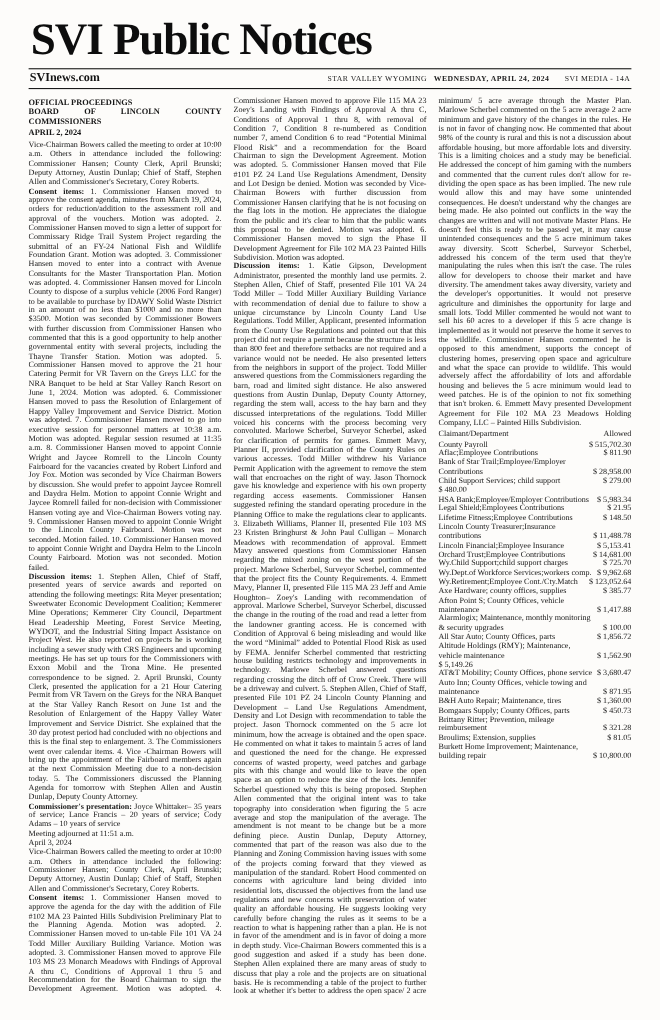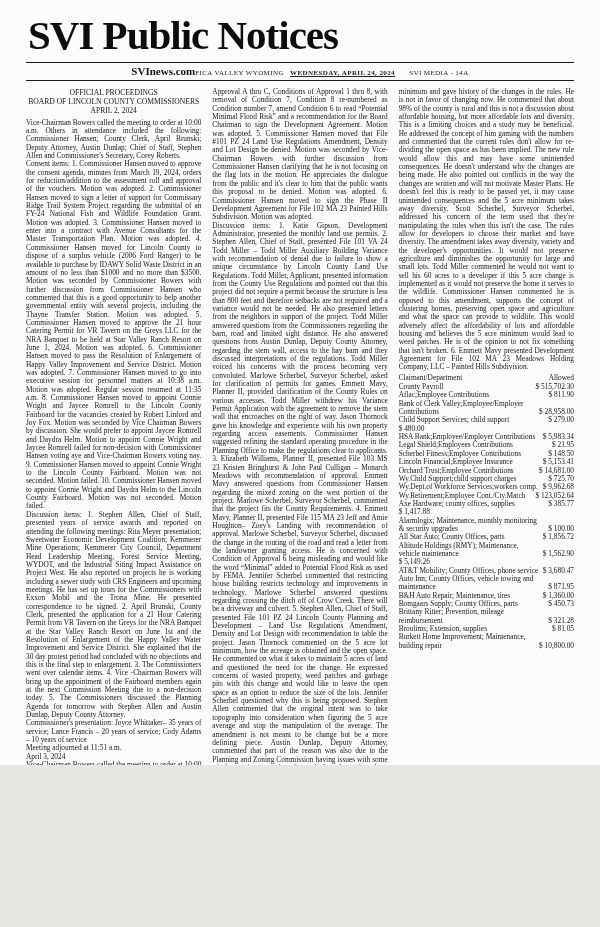--- a/index.html
+++ b/index.html
@@ -1,70 +1,70 @@
 <!DOCTYPE html>
 <html><head>
 <meta charset="utf-8">
 <style>
   * { margin: 0; padding: 0; box-sizing: border-box; }
   html, body { background: #e8e6e1; }
   .page {
-    width: 600px; height: 765px; overflow: hidden;
+    width: 600px; height: 927px; overflow: hidden;
     background: #fdfcfa; color: #141414;
     padding: 12px 26px 10px 26px;
     font-family: "Liberation Serif", serif;
     position: relative; margin: 0 auto;
   }
   .masthead-title {
     font-family: "Liberation Serif", serif;
     font-weight: 700; font-size: 41px; letter-spacing: -1px;
     line-height: 1.05; margin: 2px 0 5px 2px; color: #0d0d0d;
   }
   .dateline {
     border-top: 1.5px solid #1a1a1a; border-bottom: 1px solid #1a1a1a;
-    display: flex; justify-content: center; align-items: baseline;
+    display: flex; justify-content: space-between; align-items: baseline;
     padding: 2px 1px 3px 1px; margin-bottom: 7px;
   }
   .site { font-weight: 700; font-size: 11px; }
   .issue { font-size: 7px; letter-spacing: 0.4px; color: #222; }
-  .issue .date-bold { font-weight: 700; margin: 0 4px; text-decoration: underline; }
+  .issue .date-bold { font-weight: 700; margin: 0 4px; }
   .issue .edition { margin-left: 8px; }
   .columns {
     column-count: 3; column-gap: 11px; column-fill: auto;
     height: 818px; overflow: hidden;
     font-size: 7.35px; line-height: 8.35px;
     text-align: justify; color: #171717;
   }
   .headline {
-    text-align: center; font-weight: 400; font-size: 7.6px;
+    font-weight: 700; font-size: 7.6px;
     line-height: 9.2px;
   }
   .headings-block { margin-bottom: 3px; }
   .para { margin: 0; }
-  .para .lead { font-weight: 400; }
+  .para .lead { font-weight: 700; }
   .claims { margin-top: 2px; }
   .claim-row {
     display: flex; justify-content: space-between; align-items: flex-end;
     gap: 4px; line-height: 8.35px;
   }
   .claim-desc { text-align: left; }
   .claim-amt { white-space: nowrap; text-align: center; }
   .claims-header { margin: 2px 0 1px 0; }
 </style>
 </head>
 <body>
 
 <div class="page">
 
   <header>
     <h1 class="masthead-title">SVI Public Notices</h1>
     <div class="dateline">
       <span class="site">SVInews.com</span>
       <span class="issue">
-        <span>FICA VALLEY WYOMING</span>
+        <span>STAR VALLEY WYOMING</span>
         <span class="date-bold">WEDNESDAY, APRIL 24, 2024</span>
         <span class="edition">SVI MEDIA - 14A</span>
       </span>
     </div>
   </header>
 
   <main class="columns">
 
     <div class="headings-block">
 
@@ -107,21 +107,21 @@
             <span class="claim-desc">County Payroll</span>
             <span class="claim-amt">$ 515,702.30</span>
           </div>
 
           <div class="claim-row">
             <span class="claim-desc">Aflac;Employee Contributions</span>
             <span class="claim-amt">$ 811.90</span>
           </div>
 
           <div class="claim-row">
-            <span class="claim-desc">Bank of Clerk Valley;Employee/Employer Contributions</span>
+            <span class="claim-desc">Bank of Star Trail;Employee/Employer Contributions</span>
             <span class="claim-amt">$ 28,958.00</span>
           </div>
 
 
           <div class="claim-row">
             <span class="claim-desc">Child Support Services; child support</span>
             <span class="claim-amt">$ 279.00</span>
           </div>
 
           <div class="claim-row">
@@ -132,24 +132,28 @@
             <span class="claim-desc">HSA Bank;Employee/Employer Contributions</span>
             <span class="claim-amt">$ 5,983.34</span>
           </div>
 
           <div class="claim-row">
             <span class="claim-desc">Legal Shield;Employees Contributions</span>
             <span class="claim-amt">$ 21.95</span>
           </div>
 
           <div class="claim-row">
-            <span class="claim-desc">Scherbel Fitness;Employee Contributions</span>
+            <span class="claim-desc">Lifetime Fitness;Employee Contributions</span>
             <span class="claim-amt">$ 148.50</span>
           </div>
 
+          <div class="claim-row">
+            <span class="claim-desc">Lincoln County Treasurer;Insurance contributions</span>
+            <span class="claim-amt">$ 11,488.78</span>
+          </div>
 
           <div class="claim-row">
             <span class="claim-desc">Lincoln Financial;Employee Insurance</span>
             <span class="claim-amt">$ 5,153.41</span>
           </div>
 
           <div class="claim-row">
             <span class="claim-desc">Orchard Trust;Employee Contributions</span>
             <span class="claim-amt">$ 14,681.00</span>
           </div>
@@ -168,20 +172,21 @@
             <span class="claim-desc">Wy.Retirement;Employee Cont./Cty.Match</span>
             <span class="claim-amt">$ 123,052.64</span>
           </div>
 
           <div class="claim-row">
             <span class="claim-desc">Axe Hardware; county offices, supplies</span>
             <span class="claim-amt">$ 385.77</span>
           </div>
 
           <div class="claim-row">
+            <span class="claim-desc">Afton Point S; County Offices, vehicle maintenance</span>
             <span class="claim-amt">$ 1,417.88</span>
           </div>
 
           <div class="claim-row">
             <span class="claim-desc">Alarmlogix; Maintenance, monthly monitoring &amp; security upgrades</span>
             <span class="claim-amt">$ 100.00</span>
           </div>
 
           <div class="claim-row">
             <span class="claim-desc">All Star Auto; County Offices, parts</span>

